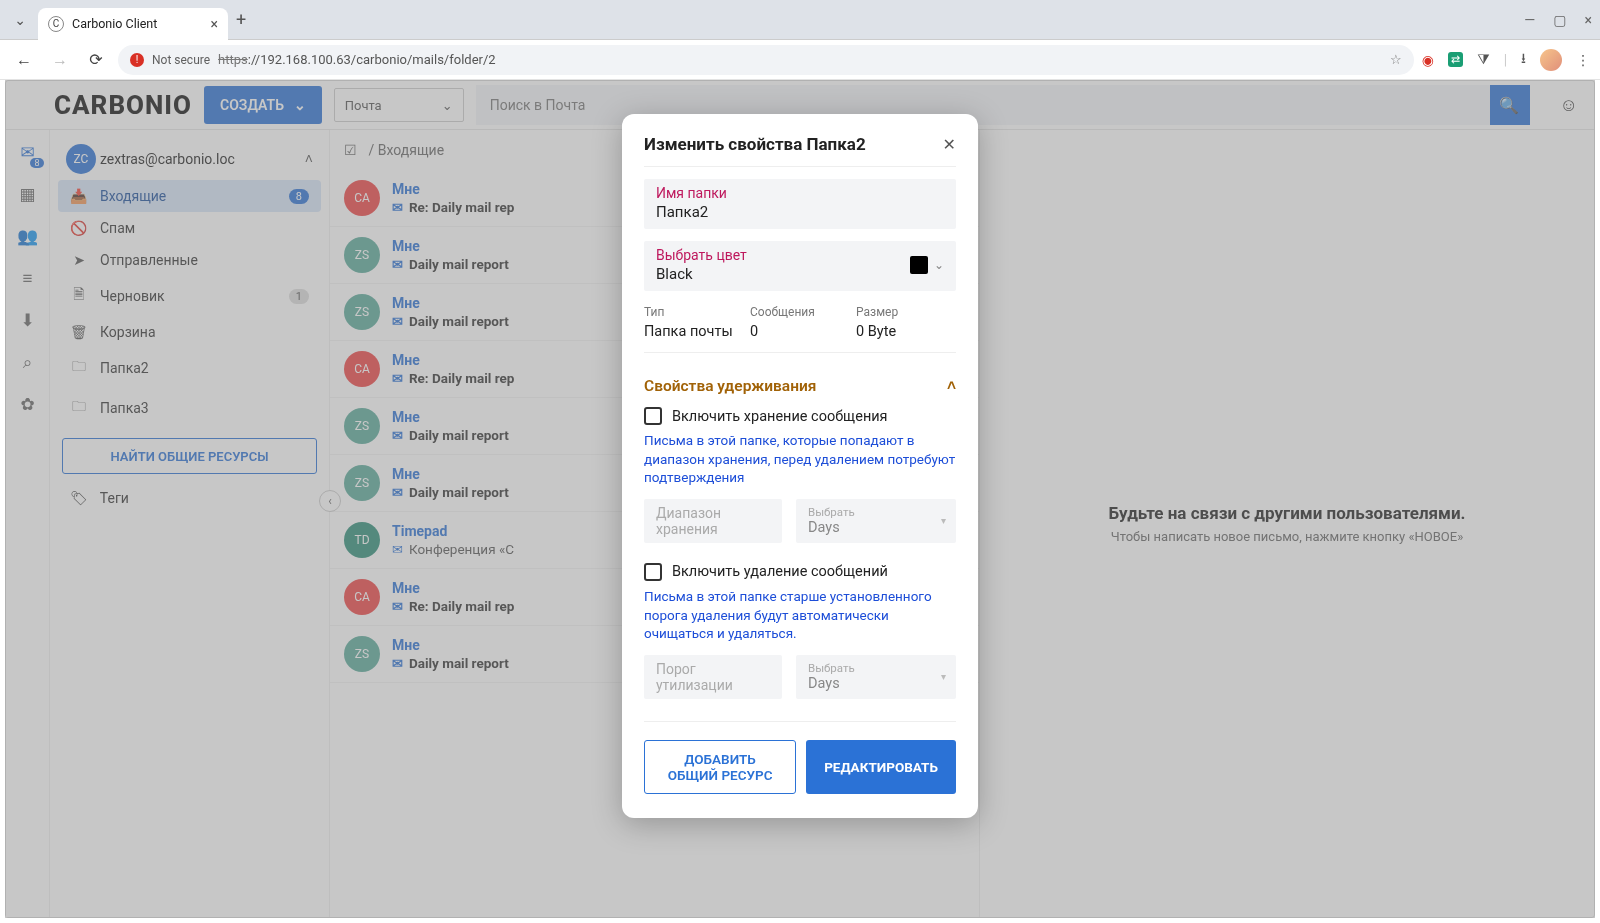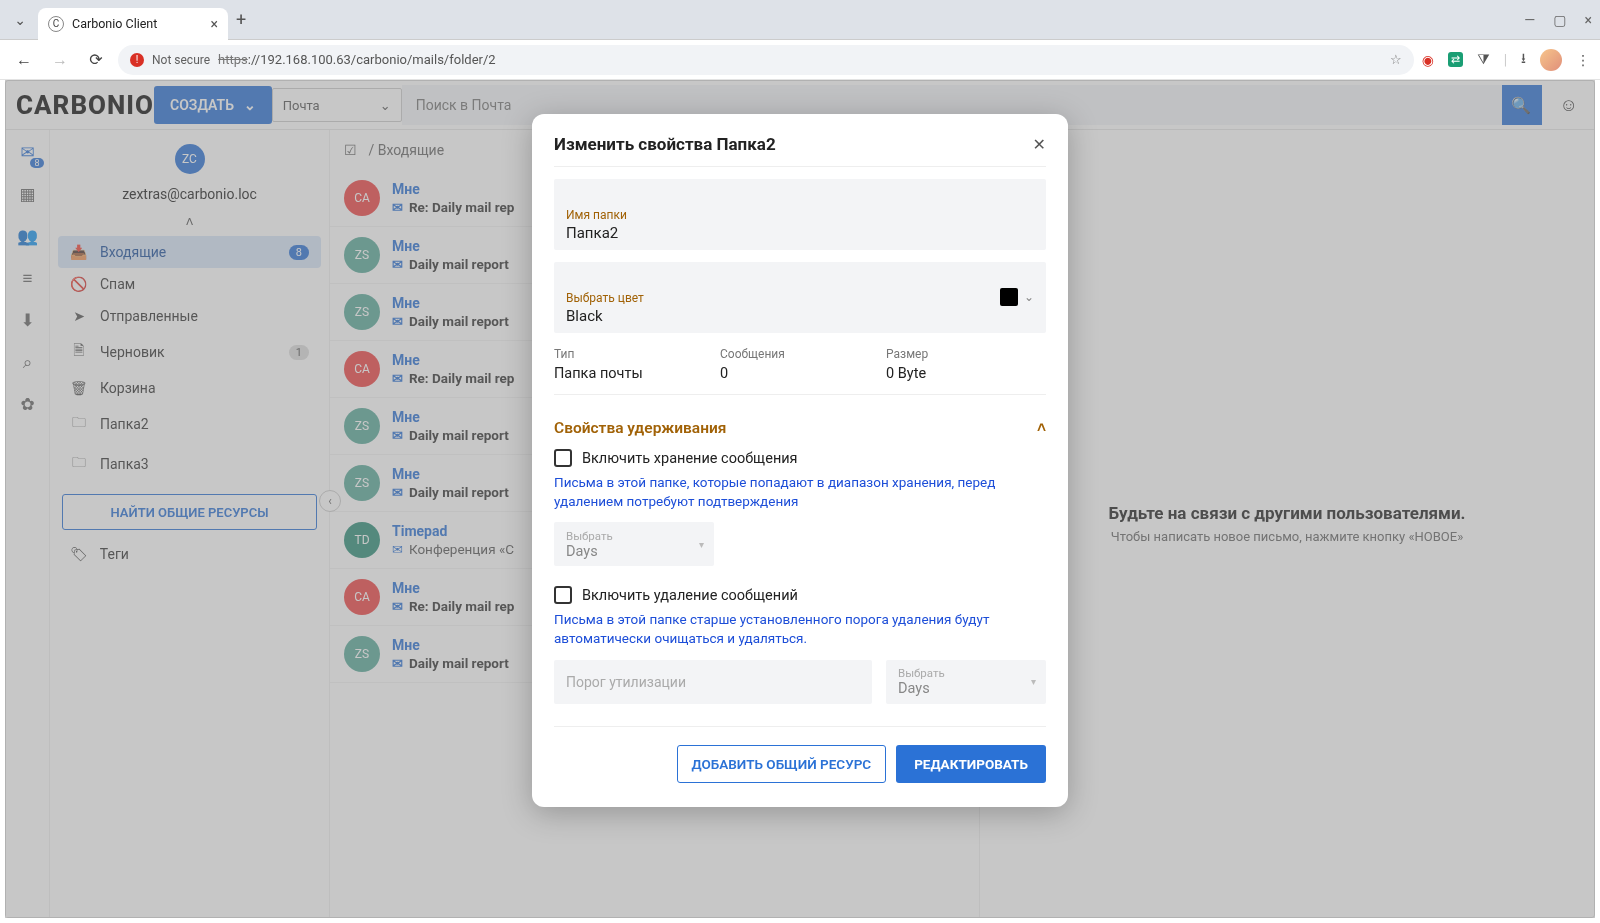--- a/index.html
+++ b/index.html
@@ -19,39 +19,39 @@
   .nav-btn { width: 28px; height: 28px; display:flex; align-items:center; justify-content:center; color:#444; font-size:16px;}
   .addr-bar { flex:1; height: 30px; background:#f1f3f6; border-radius: 15px; display:flex; align-items:center; padding:0 12px; gap:8px; font-size:13px; color:#555;}
   .not-secure { color:#606060; font-size:12px; }
   .not-secure-icon { width:14px;height:14px; border-radius:50%; background:#d93025; color:#fff; font-size:10px; display:inline-flex;align-items:center;justify-content:center; }
   .url-strike { text-decoration:line-through; color:#777; }
   .toolbar-right { display:flex; gap:14px; align-items:center; color:#555; }
   .avatar-small { width:22px;height:22px;border-radius:50%; background: linear-gradient(135deg,#f7c58b,#e08f7a); }
 
   
   .app { position: absolute; top: 80px; left: 5px; right: 5px; bottom: 5px; display:flex; flex-direction:column; background:#fff; border:1px solid #d8d8d8; border-radius:3px; }
-  .app-header { height: 48px; display:flex; align-items:center; padding:0 16px 0 10px; }
+  .app-header { height: 48px; display:flex; align-items:center; gap:12px; padding:0 16px 0 10px;margin-left:38px; }
   .logo { font-weight: 800; letter-spacing: 1px; font-size: 26px; color:#111; }
   .create-btn { background:#2b72d6; color:#fff; height:38px; border:none; border-radius:3px; padding:0 16px; font-weight:600; font-size:14px; display:flex; align-items:center; gap:10px;}
   .select-module { width:130px; height:34px; border:1px solid #ccc; border-radius:2px; background:#fff; padding:0 10px; display:flex; align-items:center; justify-content:space-between; color:#555; font-size:13px;}
   .search-wrap { flex:1; display:flex; align-items:center; }
   .search-input { flex:1; height:40px; border:none; background:#f3f5f7; padding:0 14px; font-size:14px; color:#333; outline:none;}
   .search-btn { width:40px; height:40px; background:#2b72d6; color:#fff; display:flex; align-items:center; justify-content:center; border:none; font-size:16px;}
   .user-btn { margin-left:18px; color:#444; font-size:18px; }
 
   .app-body { flex:1; display:flex; min-height:0; border-top:1px solid #e5e5e5;}
 
   
   .rail { width:44px; background:#fff; border-right:1px solid #eee; display:flex; flex-direction:column; align-items:center; padding-top:8px; gap:14px; color:#666;}
   .rail-icon { width:28px;height:28px; display:flex;align-items:center;justify-content:center; font-size:17px; position:relative;}
   .rail-badge { position:absolute; bottom:-2px; right:-2px; background:#2b72d6; color:#fff; border-radius:8px; font-size:9px; padding:0 4px; }
 
   
   .sidebar { width:280px; border-right:1px solid #eee; display:flex; flex-direction:column; padding:8px;}
-  .acct { display:flex; align-items:center; gap:12px; padding:6px 8px; border-radius:4px;flex-direction:column;}
+  .acct { display:flex; align-items:center; gap:4px; padding:6px 8px; border-radius:4px;}
   .acct-av { width:30px;height:30px;border-radius:50%; background:#2b72d6; color:#fff; font-size:12px; display:flex;align-items:center;justify-content:center;}
   .acct-name { flex:1; color:#222; font-size:14px;}
   .acct-chev { color:#555; }
   .folder { display:flex; align-items:center; gap:12px; padding:8px 12px; border-radius:4px; color:#333; font-size:14px; cursor:pointer;}
   .folder .ficon { width:18px; color:#555; text-align:center;}
   .folder.active { background:#d8e5f7; color:#1b4f9c; }
   .folder.active .ficon { color:#1b4f9c; }
   .badge { margin-left:auto; background:#2b72d6; color:#fff; border-radius:10px; font-size:11px; padding:1px 7px;}
   .badge.gray { background:#dcdcdc; color:#555; }
   .find-shared { margin:10px 4px 8px; border:1px solid #2b72d6; color:#2b72d6; background:transparent; height:36px; border-radius:3px; font-size:13px; font-weight:600;}
@@ -74,26 +74,26 @@
 
   
   .preview { flex:1; display:flex; flex-direction:column; align-items:center; justify-content:center; color:#333;}
   .preview h3{ font-size:17px; font-weight:700; color:#222;}
   .preview p{ font-size:13px; color:#666; margin-top:6px;}
 
   
   .dim { position:absolute; top:80px; left:5px; right:5px; bottom:5px; background:rgba(130,130,130,0.45); }
 
   
-  .modal { position:absolute; top:114px; left:50%; transform:translateX(-50%); width:536px; background:#fff; border-radius:12px; box-shadow:0 6px 30px rgba(0,0,0,0.25); padding:20px 22px 24px; }
+  .modal { position:absolute; top:114px; left:50%; transform:translateX(-50%); width:356px; background:#fff; border-radius:12px; box-shadow:0 6px 30px rgba(0,0,0,0.25); padding:20px 22px 24px; }
   .modal-head { display:flex; align-items:center; justify-content:space-between; border-bottom:1px solid #eee; padding-bottom:12px;}
   .modal-title { font-size:17px; font-weight:700; color:#222;}
   .modal-close { color:#555; font-size:16px; cursor:pointer;}
   .field { background:#f3f4f6; border-radius:2px; padding:6px 12px 8px; margin-top:12px; }
-  .field-label { font-size:12px; color:#a16207;margin-top:23px; }
+  .field-label { font-size:14px; color:#be185d; }
   .field-value { font-size:15px; color:#222; margin-top:2px;}
   .field-color { display:flex; align-items:center; justify-content:space-between;}
   .swatch { width:18px;height:18px; background:#000; border-radius:2px; margin-right:6px; }
   .field-color .chev { color:#888; font-size:12px;}
   .meta-row { display:flex; gap:6px; margin-top:14px; border-bottom:1px solid #eee; padding-bottom:12px;}
   .meta-col { flex:1;}
   .meta-label { font-size:12px; color:#777;}
   .meta-value { font-size:14.5px; color:#222; margin-top:4px;}
   .section-head { display:flex; align-items:center; justify-content:space-between; margin-top:24px; font-size:15.5px; font-weight:600; color:#a16207;}
   .check-row { display:flex; align-items:center; gap:10px; margin-top:12px; font-size:14.5px; color:#222;}
@@ -385,20 +385,23 @@
     <span>Свойства удерживания</span>
     <span>˄</span>
   </div>
 
   <div class="check-row">
     <div class="checkbox"></div>
     <span>Включить хранение сообщения</span>
   </div>
   <div class="desc">Письма в этой папке, которые попадают в диапазон хранения, перед удалением потребуют подтверждения</div>
   <div class="range-row">
+    <div class="range-input" style="flex:1">
+      <span>Диапазон хранения</span>
+    </div>
     <div class="range-input sel">
       <span class="sl">Выбрать</span>
       <span class="sv">Days</span>
       <span class="schev">▾</span>
     </div>
   </div>
 
   <div class="check-row" style="margin-top:20px">
     <div class="checkbox"></div>
     <span>Включить удаление сообщений</span>

